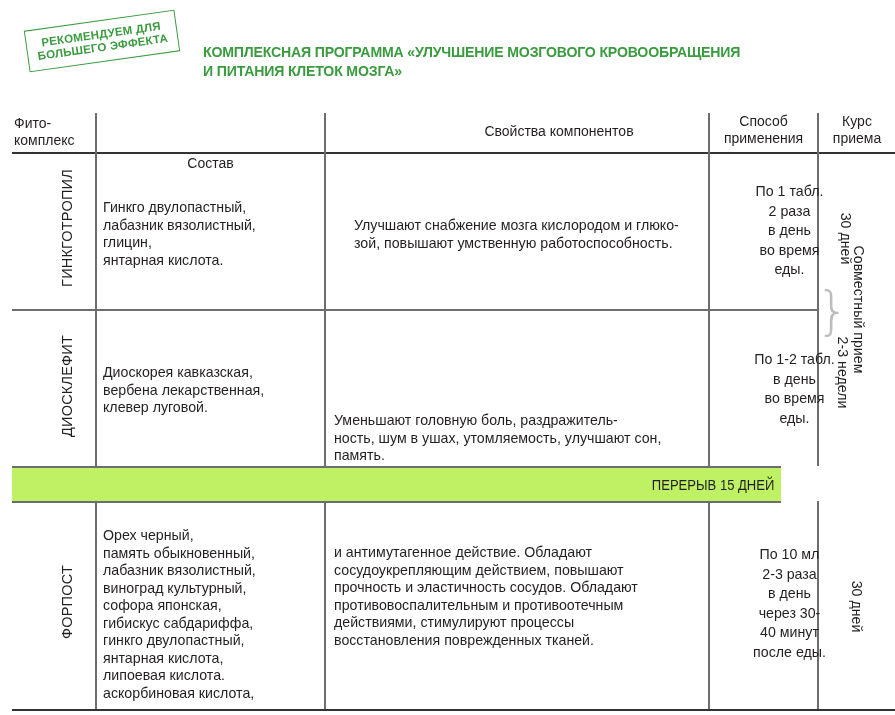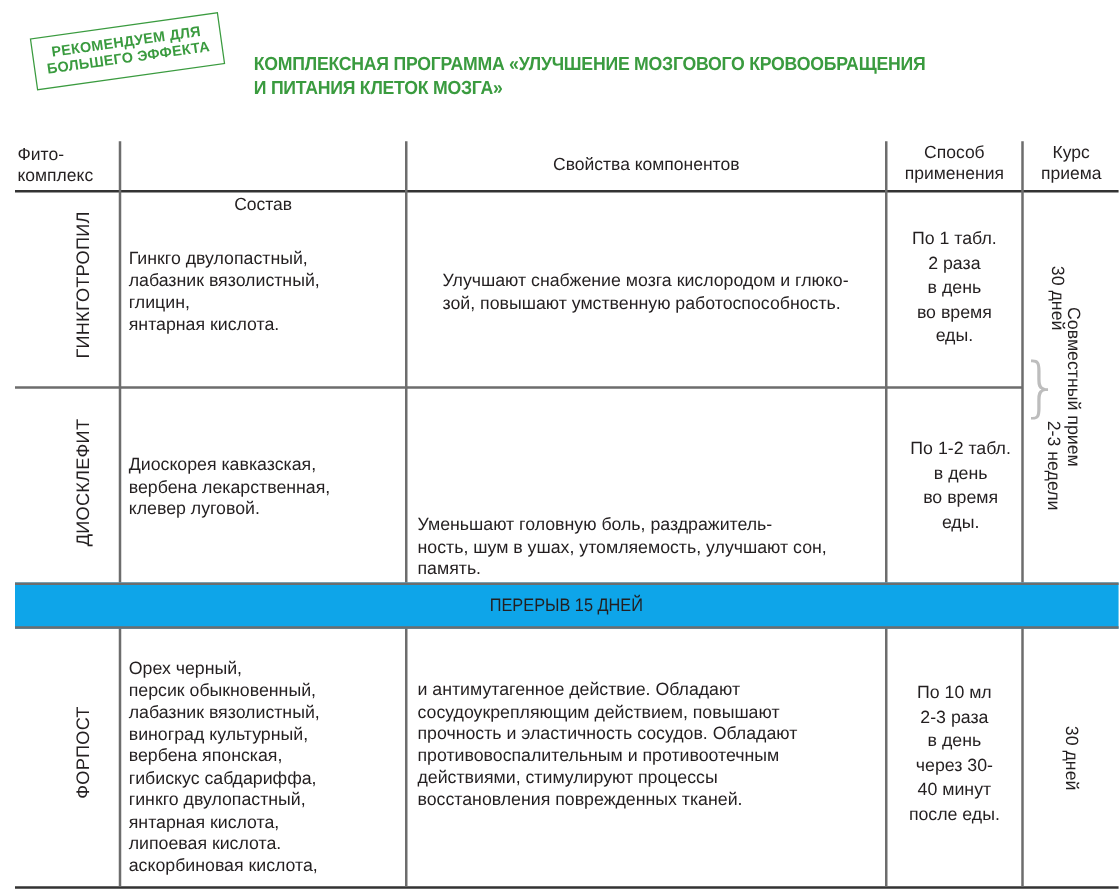--- a/index.html
+++ b/index.html
@@ -14,29 +14,29 @@
 
   .title { position: absolute; left: 203px; top: 42px; color: #3a9b3f; font-weight: bold;
            font-size: 15.2px; line-height: 19px; letter-spacing: -0.2px; transform: scaleX(0.93); transform-origin: left top; white-space: nowrap; }
 
   .hline { position: absolute; height: 2px; background: #555; }
   .vline { position: absolute; width: 2px; background: #6d6d6d; }
 
   .hdr { position: absolute; font-size: 14px; line-height: 17px; text-align: center; }
 
   .cell-text { position: absolute; font-size: 14.2px; line-height: 17.5px; }
-  .center { text-align: center; }
+  .center { text-align: center; margin-left: 26px; }
 
   .vert { position: absolute; font-size: 14.5px; letter-spacing: 0.2px; white-space: nowrap;
           transform: rotate(-90deg); transform-origin: center center; text-align: center; }
   .vert-cw { position: absolute; font-size: 14.2px; line-height: 17px; white-space: nowrap;
              transform: rotate(90deg); transform-origin: center center; text-align: center; }
 
-  .break-row { position: absolute; left: 12px; top: 466px; width: 883px; height: 33px; background: #0ea5e9;
-               border-top: 2px solid #6d6d6d; border-bottom: 2px solid #6d6d6d; display:flex; align-items:center; justify-content:center;
+  .break-row { position: absolute; left: 12px; top: 466px; width: 769px; height: 33px; background: #bef264;
+               border-top: 2px solid #6d6d6d; border-bottom: 2px solid #6d6d6d; display:flex; align-items:center; justify-content:flex-end;
                font-size: 14.5px; }
   .brace { position: absolute; left: 816px; top: 284px; width: 18px; height: 52px; color: #bdbdbd;
            font-size: 52px; line-height: 52px; font-family: "DejaVu Sans", sans-serif; font-weight: 200; }
 </style>
 </head>
 <body>
 
 <div class="stamp">
   <span>РЕКОМЕНДУЕМ ДЛЯ</span>
   <span>БОЛЬШЕГО ЭФФЕКТА</span>
@@ -63,21 +63,21 @@
   <div class="vline" style="left:95px; top:501px; height:208px;"></div>
   <div class="vline" style="left:324px; top:501px; height:208px;"></div>
   <div class="vline" style="left:708px; top:501px; height:208px;"></div>
   <div class="vline" style="left:817px; top:501px; height:208px;"></div>
 
   <div class="hdr" style="left:14px; top:115px; text-align:left;">
     <div>Фито-</div>
     <div>комплекс</div>
   </div>
   <div class="hdr" style="left:97px; width:227px; top:123px;margin-top:32px;">Состав</div>
-  <div class="hdr" style="left:326px; width:382px; top:123px;">Свойства компонентов</div>
+  <div class="hdr" style="left:326px; width:382px; top:123px;padding-left:42px;">Свойства компонентов</div>
   <div class="hdr" style="left:710px; width:107px; top:113px;">
     <div>Способ</div>
     <div>применения</div>
   </div>
   <div class="hdr" style="left:819px; width:76px; top:113px;">
     <div>Курс</div>
     <div>приема</div>
   </div>
 
   <div class="vert" style="left:-13px; top:220px; width:160px;">ГИНКГОТРОПИЛ</div>
@@ -122,24 +122,24 @@
   <div class="vert-cw" style="left:788px; top:301px; width:140px;">Совместный прием</div>
   <div class="brace">}</div>
 
   <div class="break-row">
     <span style="transform:scaleX(0.9); display:inline-block;">ПЕРЕРЫВ 15 ДНЕЙ</span>
   </div>
 
   <div class="vert" style="left:-13px; top:594px; width:160px;">ФОРПОСТ</div>
   <div class="cell-text" style="left:103px; top:527px;">
     <div>Орех черный,</div>
-    <div>персик обыкновенный,</div>
+    <div>память обыкновенный,</div>
     <div>лабазник вязолистный,</div>
     <div>виноград культурный,</div>
-    <div>вербена японская,</div>
+    <div>софора японская,</div>
     <div>гибискус сабдариффа,</div>
     <div>гинкго двулопастный,</div>
     <div>янтарная кислота,</div>
     <div>липоевая кислота.</div>
     <div>аскорбиновая кислота,</div>
   </div>
   <div class="cell-text" style="left:334px; top:544px;">
     <div>и антимутагенное действие.  Обладают</div>
     <div>сосудоукрепляющим действием, повышают</div>
     <div>прочность и эластичность сосудов. Обладают</div>

